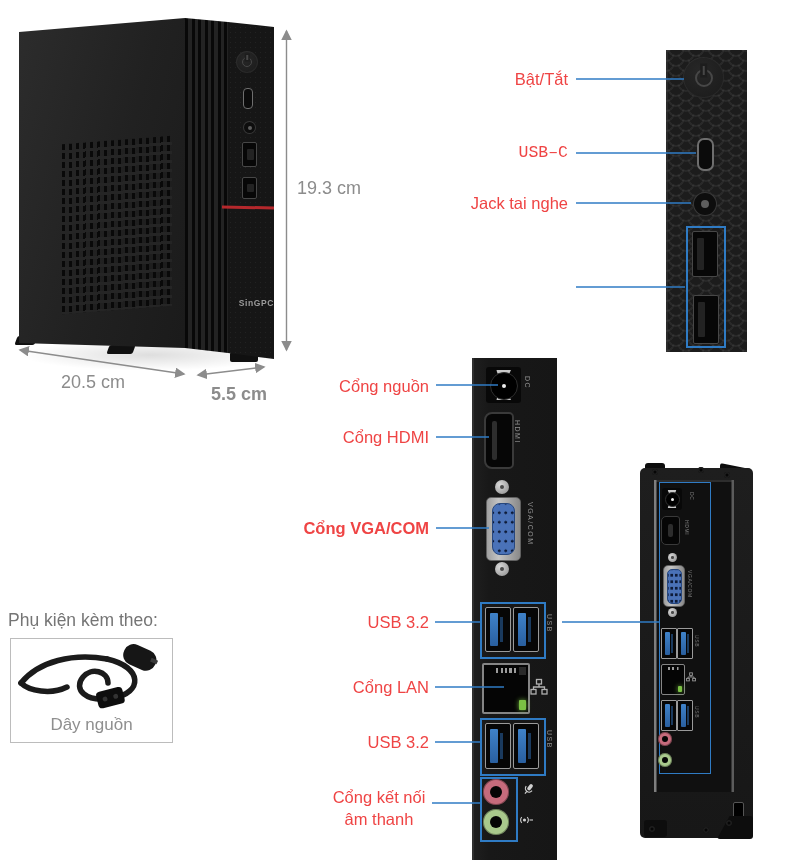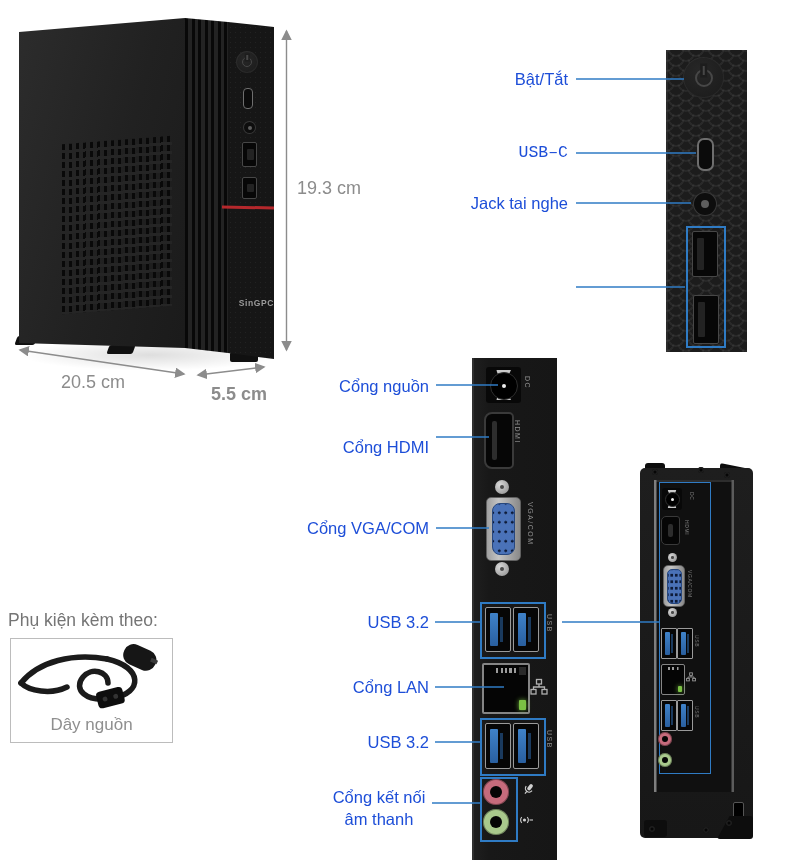--- a/index.html
+++ b/index.html
@@ -1,20 +1,20 @@
 <!DOCTYPE html>
 <html><head>
 <meta charset="utf-8">
 <style>
   html,body{margin:0;padding:0;background:#fff;}
   .stage{position:relative;width:800px;height:860px;background:#fff;overflow:hidden;
          font-family:"Liberation Sans",sans-serif;}
   .a{position:absolute;}
   
-  .lbl{position:absolute;font-size:16.5px;line-height:22px;color:#1d4ed8;white-space:nowrap;}
+  .lbl{position:absolute;font-size:16.5px;line-height:22px;color:#ef4444;white-space:nowrap;}
   .lbl.r{text-align:right;}
   .lbl.c{text-align:center;white-space:normal;}
   .dim{position:absolute;font-size:18px;line-height:22px;color:#8c8c8c;white-space:nowrap;}
   .dim.c{text-align:center;}
   
   .pl{position:absolute;writing-mode:vertical-rl;font-size:7px;letter-spacing:1.5px;color:#8f8f8f;}
   .plm{position:absolute;writing-mode:vertical-rl;font-size:5px;letter-spacing:.6px;color:#7d7d7d;}
   
   .t-side{position:absolute;left:0;top:0;width:185px;height:348px;
       clip-path:polygon(9px 22px,175px 8px,175px 338px,9px 333px);
@@ -235,22 +235,22 @@
       <g stroke="#cfcfcf" fill="none" stroke-width="1.1">
         <circle cx="5.5" cy="6" r="1.6" fill="#cfcfcf" stroke="none"></circle>
         <path d="M8.2 3.2a3.9 3.9 0 0 1 0 5.6"></path>
           <path d="M2.8 3.2a3.9 3.9 0 0 0 0 5.6"></path>
           <path d="M10.5 6h3.5"></path>
       </g>
     </svg>
   </div>
 
   <div class="lbl r" style="left:280px;top:375px;width:149px;">Cổng nguồn</div>
-  <div class="lbl r" style="left:280px;top:436px;width:149px;">Cổng HDMI</div>
-  <div class="lbl r" style="left:280px;top:517px;width:149px;">Cổng VGA/COM</div>
+  <div class="lbl r" style="left:280px;top:426px;width:149px;">Cổng HDMI</div>
+  <div class="lbl r" style="left:280px;top:517px;width:149px;font-weight:bold;">Cổng VGA/COM</div>
   <div class="lbl r" style="left:280px;top:611px;width:149px;">USB 3.2</div>
   <div class="lbl r" style="left:280px;top:676px;width:149px;">Cổng LAN</div>
   <div class="lbl r" style="left:280px;top:731px;width:149px;">USB 3.2</div>
   <div class="lbl c" style="left:328px;top:786px;width:102px;">
     <span style="display:block;">Cổng kết nối</span>
     <span style="display:block;">âm thanh</span>
   </div>
 
   <div class="a" style="left:640px;top:460px;width:115px;height:380px;">
     <div class="bump" style="left:5px;top:3px;width:20px;height:15px;"></div>

